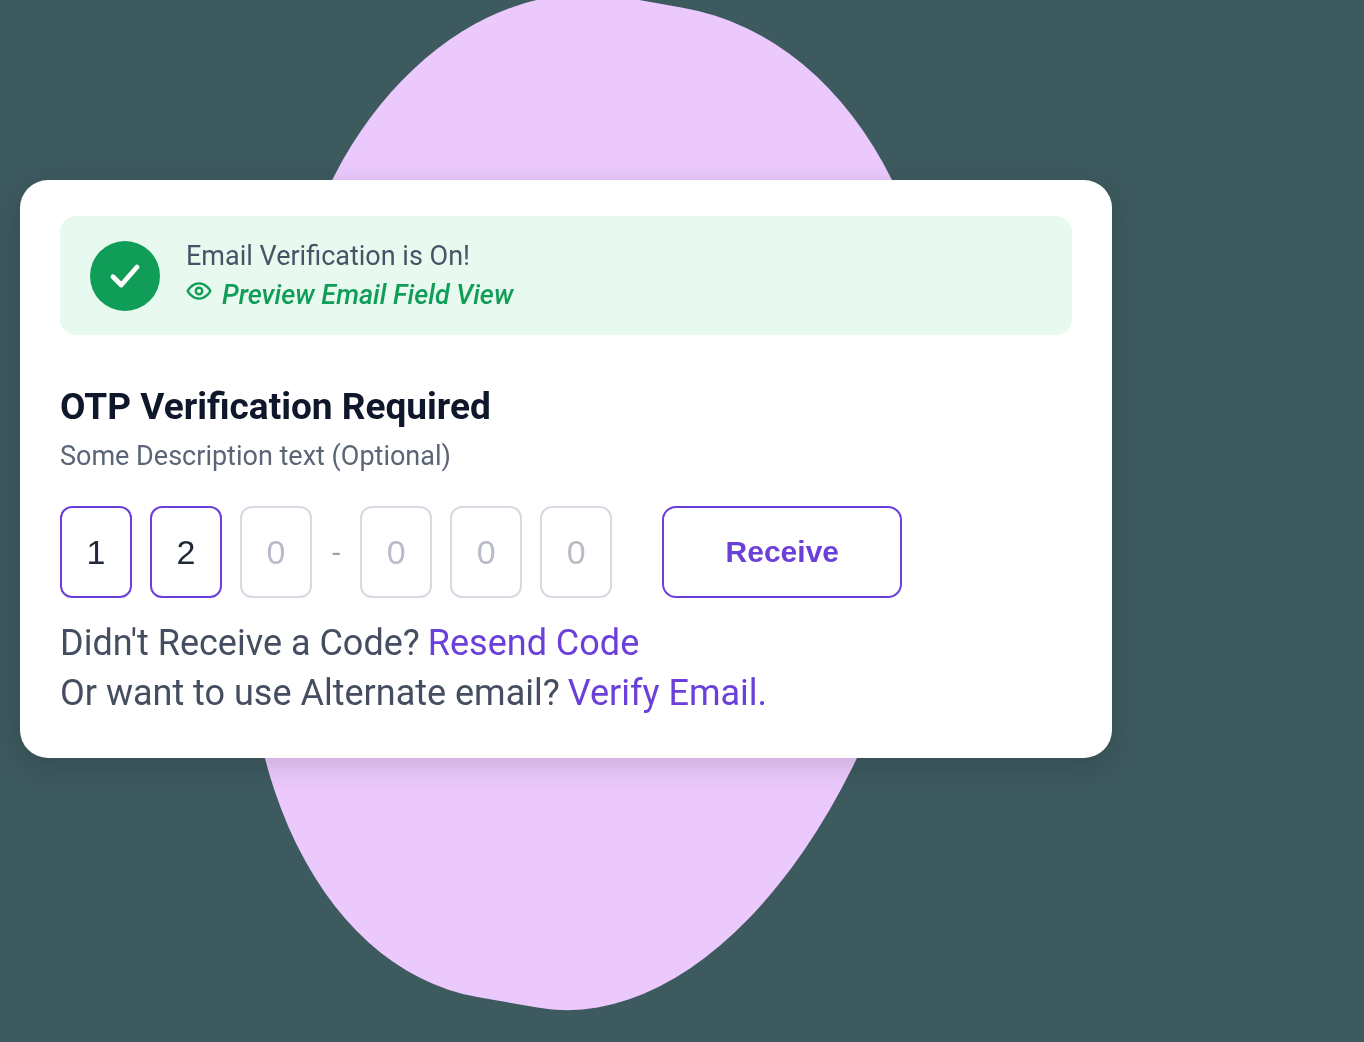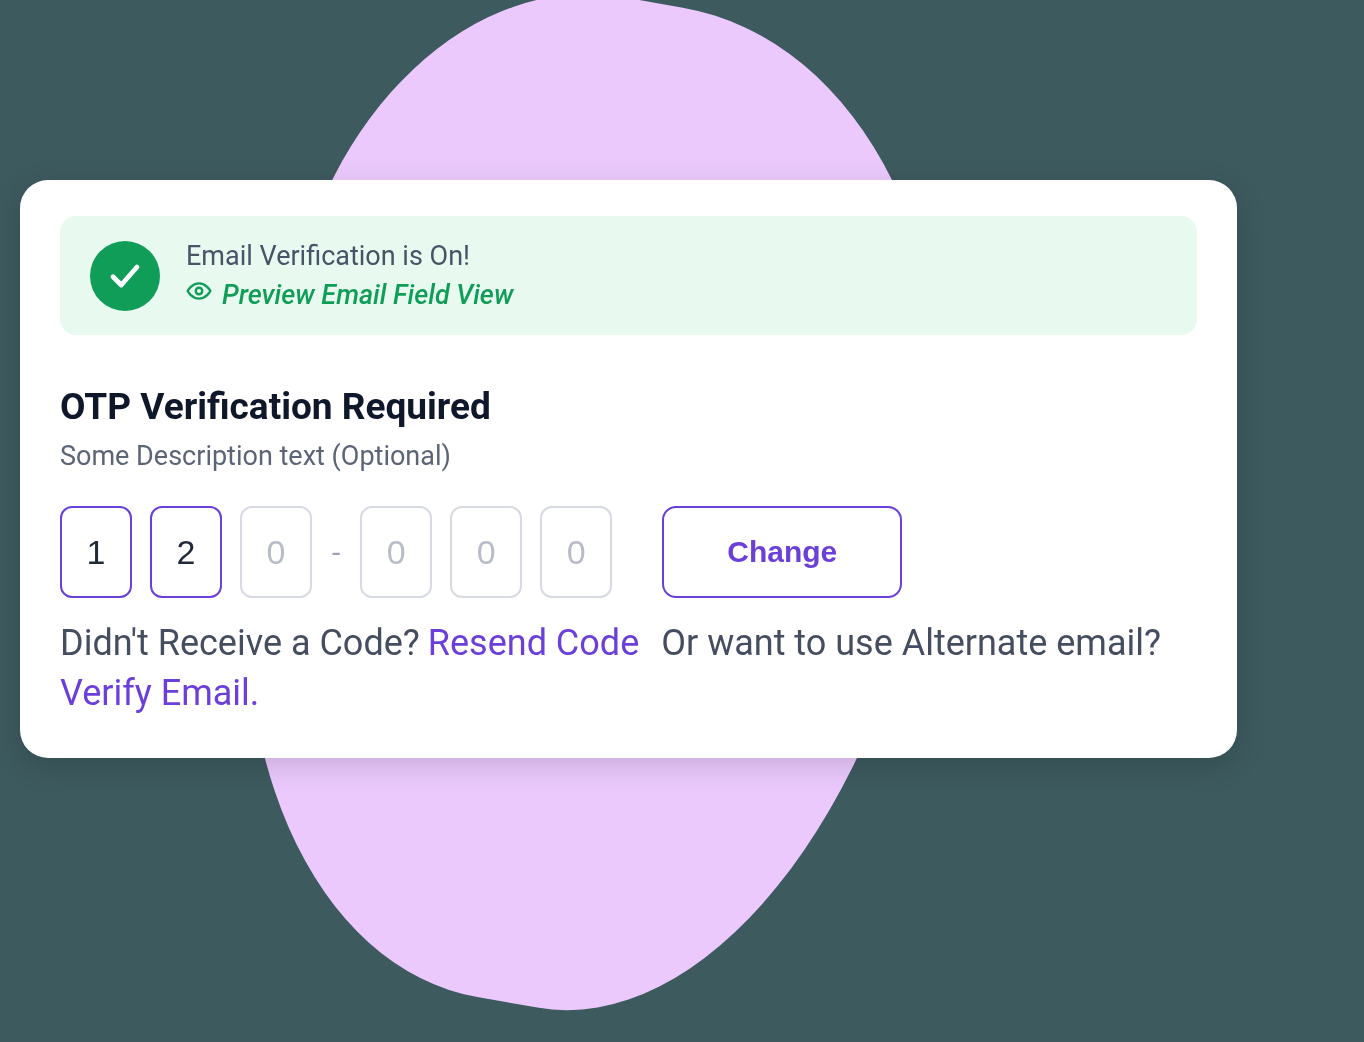--- a/index.html
+++ b/index.html
@@ -18,21 +18,21 @@
       width: 670px;
       height: 1010px;
       background: #ebc9fd;
       border-radius: 45% 55% 50% 50% / 40% 50% 60% 50%;
       transform: rotate(10deg);
     }
     .card {
       position: absolute;
       top: 180px;
       left: 20px;
-      width: 1217px;
+      width: 1092px;
       background: #ffffff;
       border-radius: 28px;
       padding: 36px 40px 44px 40px;
       box-shadow: 0 8px 30px rgba(0,0,0,0.15);
     }
     .banner {
       background: #e8faef;
       border-radius: 16px;
       padding: 24px 30px;
       display: flex;
@@ -104,21 +104,21 @@
       color: #454e60;
       display: flex;
       flex-wrap: wrap;
       gap: 8px;
       align-items: baseline;
     }
     .helper-row .link {
       color: #6b3fd9;
       cursor: pointer;
     }
-    .helper-row .sep { margin-left: 14px; }
+    .helper-row .sep { margin-left: 0; }
   </style>
 </head>
 <body>
 
 <div class="blob"></div>
 
 <div class="card">
 
   <div class="banner">
     <div class="check-circle">
@@ -145,21 +145,21 @@
     <p class="section-desc">Some Description text (Optional)</p>
 
     <div class="otp-row">
       <input class="otp-box filled" value="1" placeholder="0" style="">
       <input class="otp-box filled" value="2" placeholder="0" style="">
       <input class="otp-box" placeholder="0" style="">
       <span class="otp-dash">-</span>
       <input class="otp-box" placeholder="0" style="">
       <input class="otp-box" placeholder="0" style="">
       <input class="otp-box" placeholder="0" style="">
-      <button class="verify-btn">Change</button>
+      <button class="verify-btn">Receive</button>
     </div>
 
     <div class="helper-row">
       <span>Didn't Receive a Code?</span>
       <a class="link">Resend Code </a>
       <span class="sep">Or want to use Alternate email?</span>
       <a class="link">Verify Email.</a>
     </div>
   </div>
 

